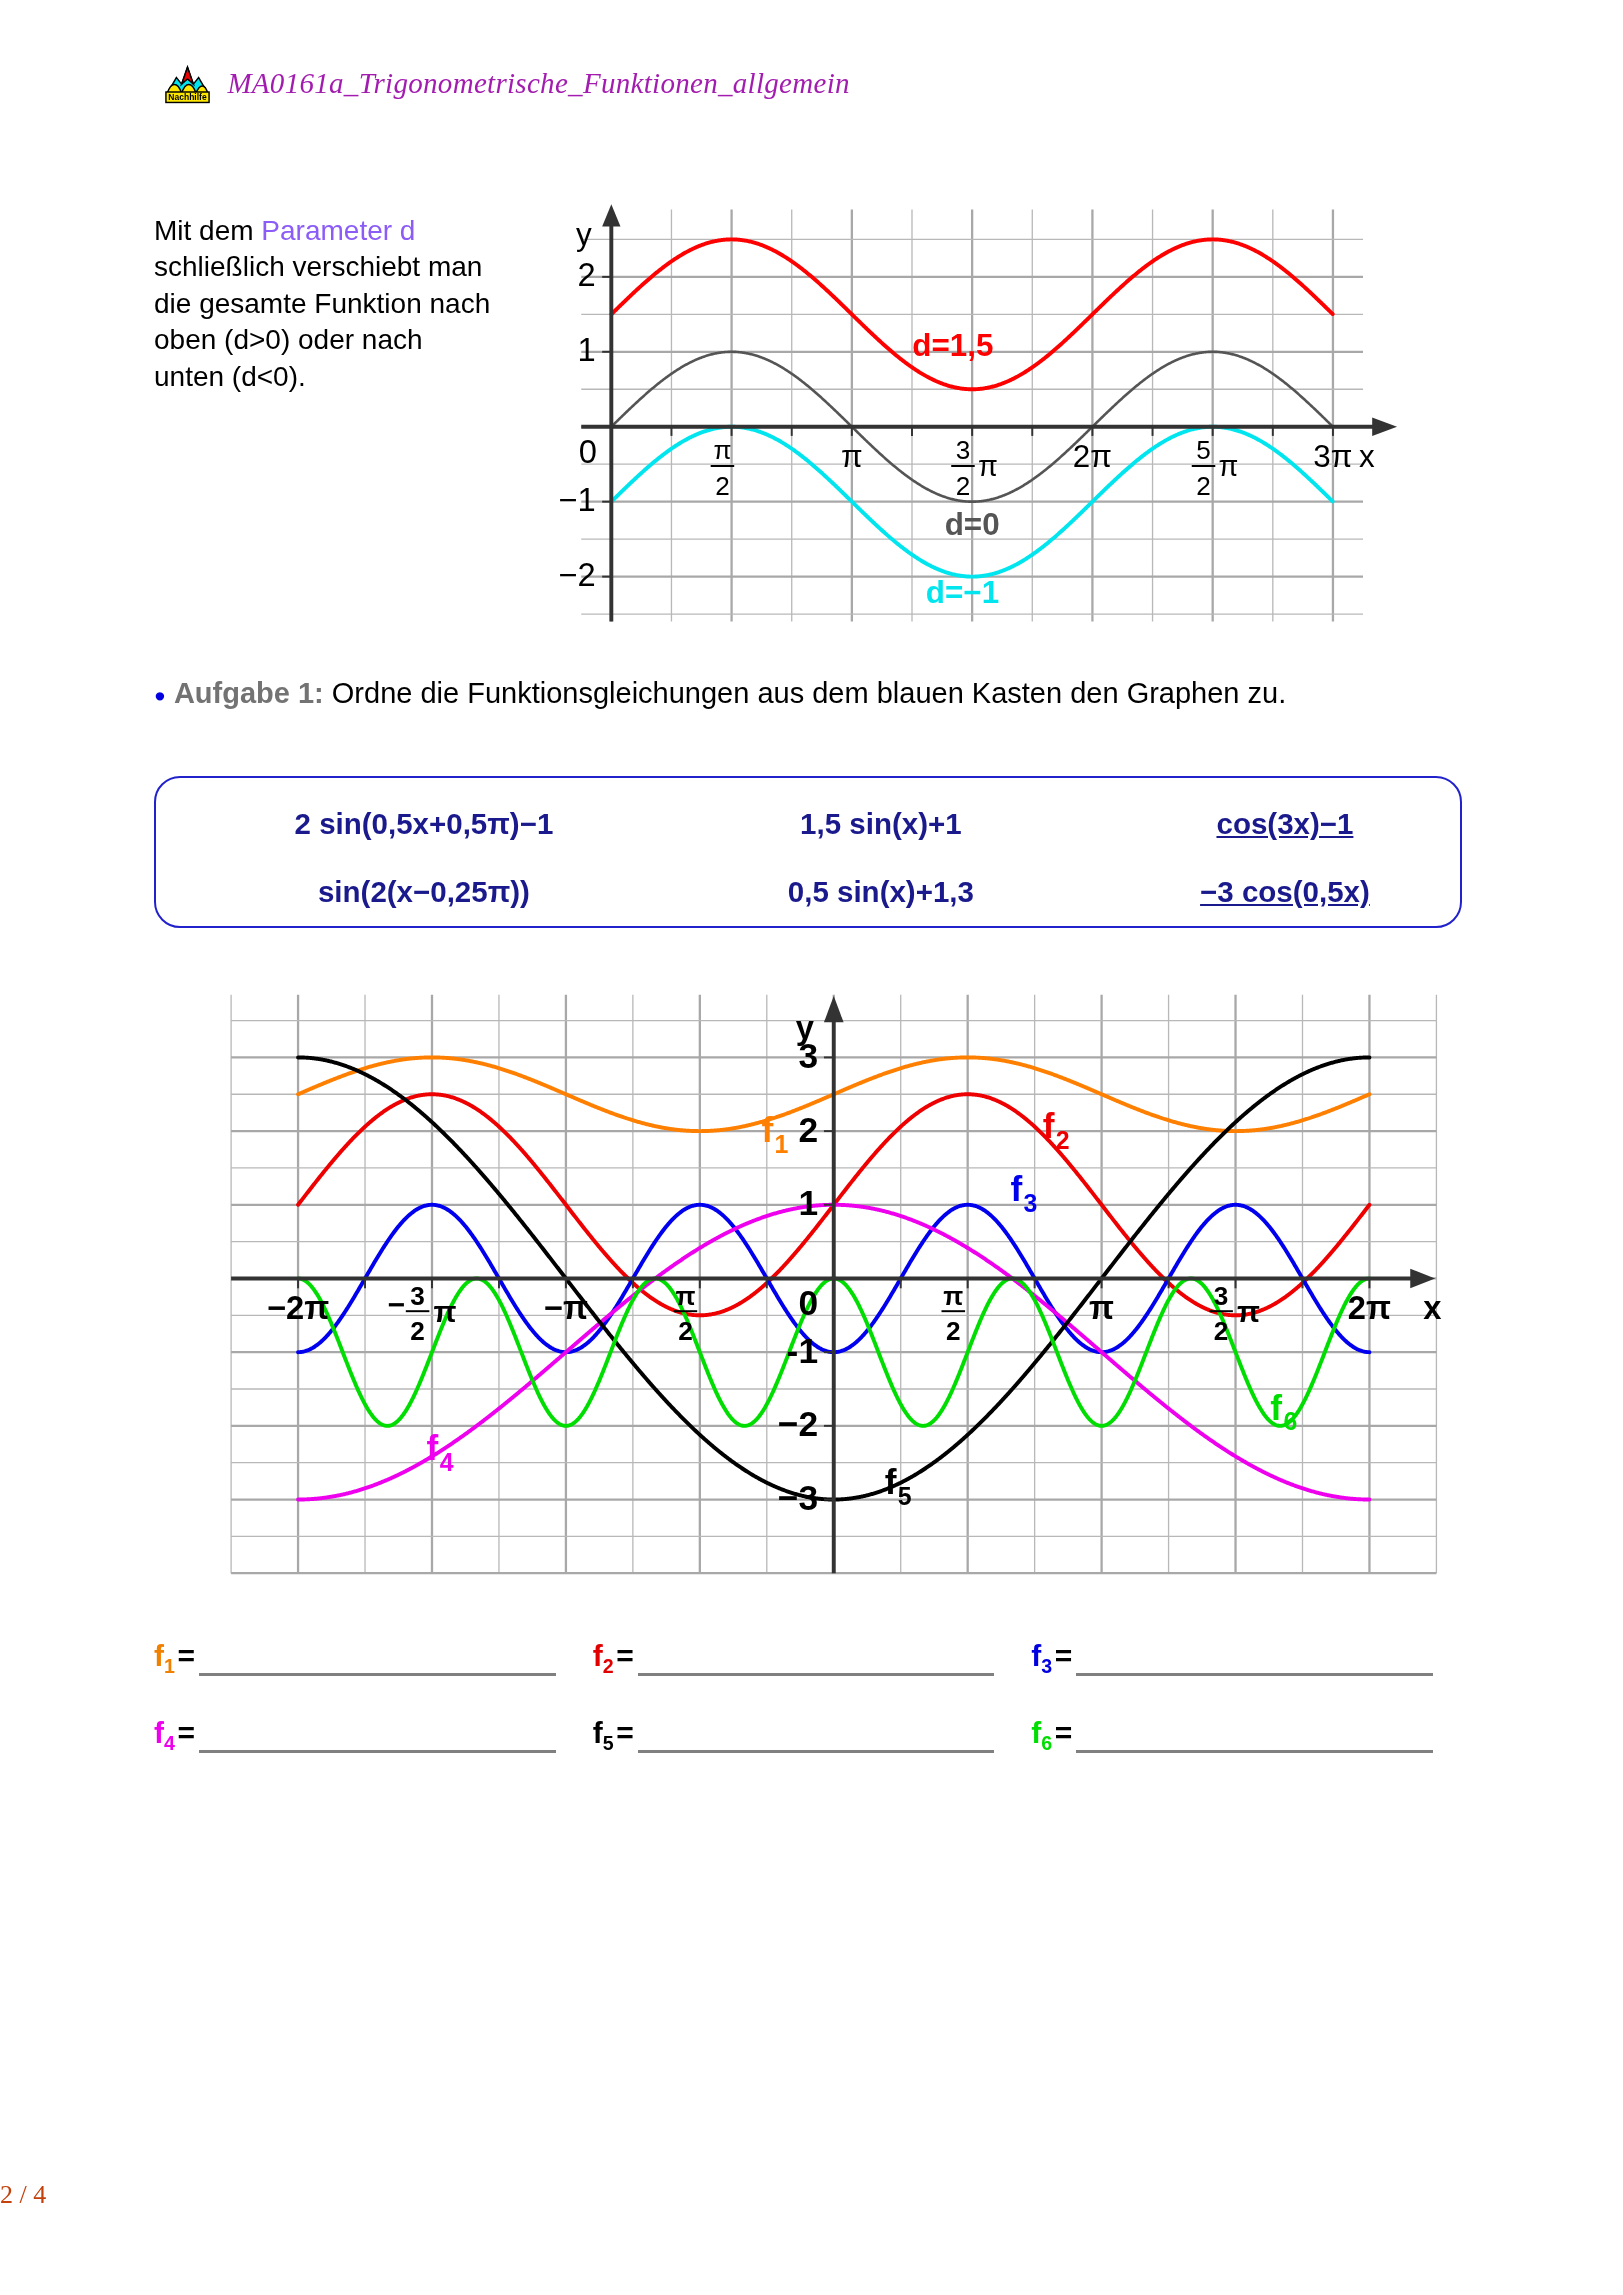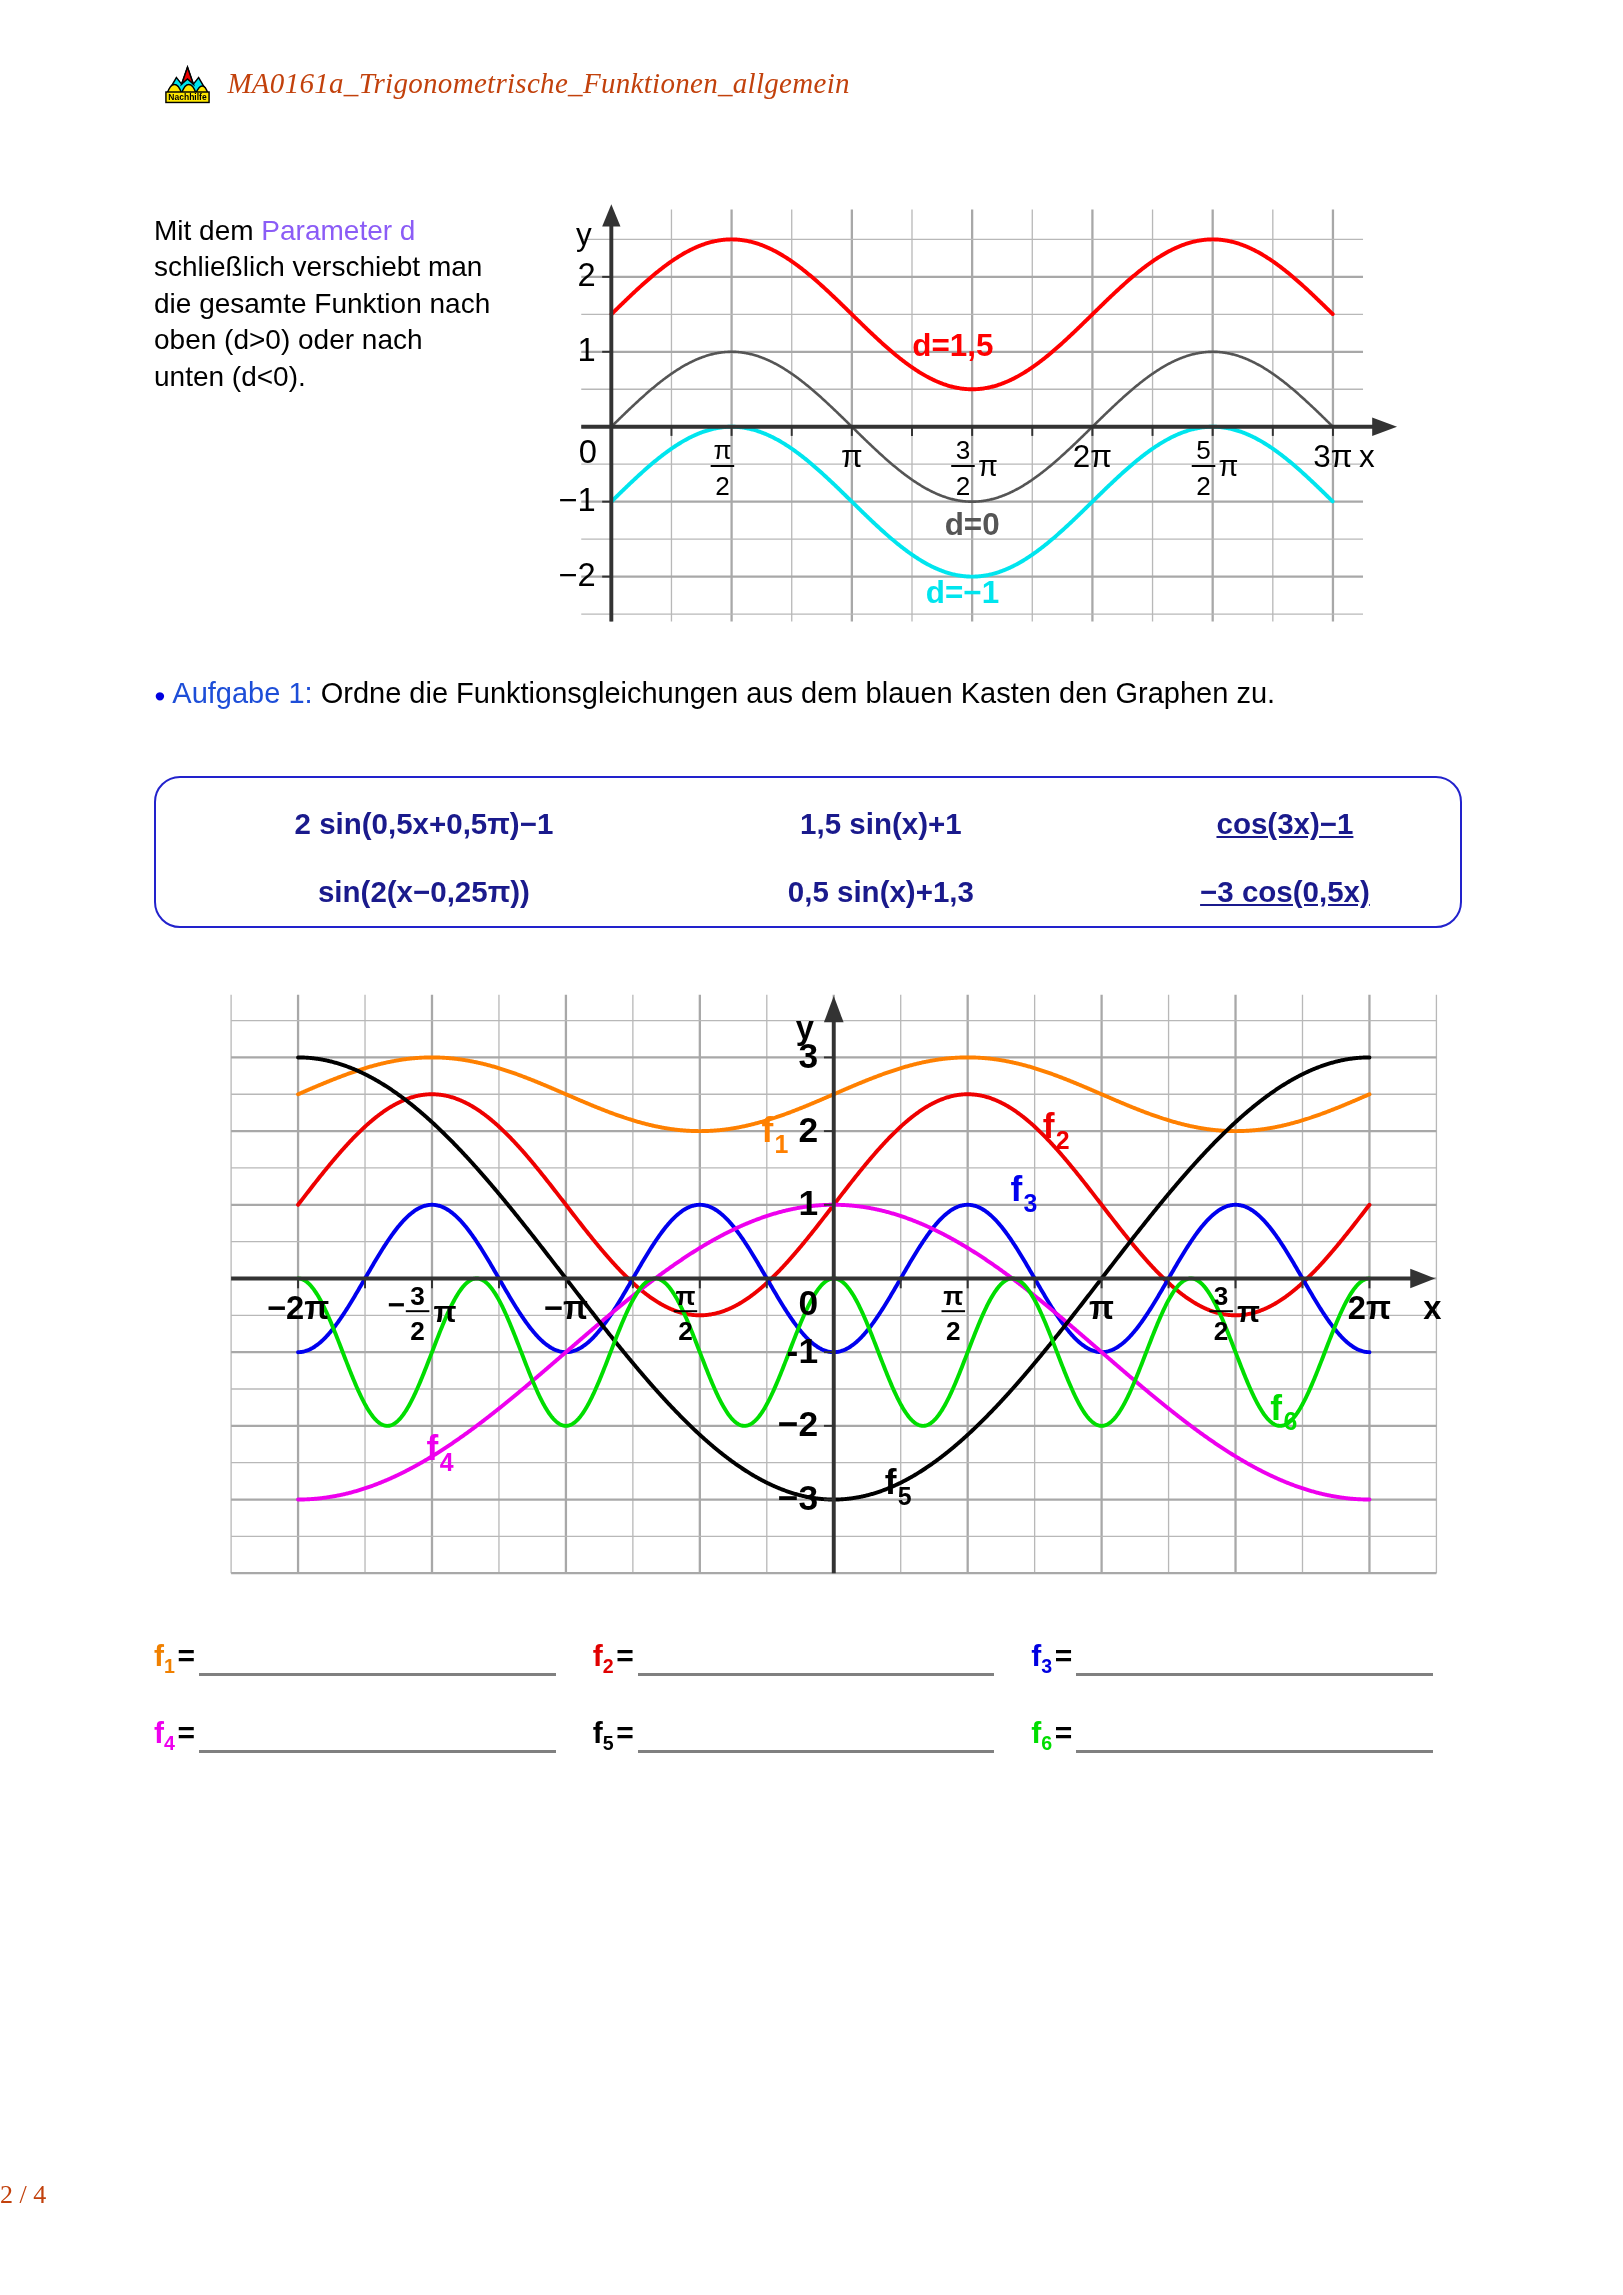--- a/index.html
+++ b/index.html
@@ -13,42 +13,42 @@
   .page{position:absolute;left:0;top:0;width:1384px;height:2295px;}
 
   
   .header{position:absolute;left:162px;top:63px;display:flex;align-items:center;gap:14.4px;}
   .logo{width:51px;height:41px;position:relative;}
   .logo svg{display:block;}
   .header-title{
     font-family:"Liberation Serif", serif;
     font-style:italic;
     font-size:29px;
-    color:#c2410c;
+    color:#a21caf;
     white-space:nowrap;
     letter-spacing:0.3px;
   }
 
   
   .intro{
     position:absolute;left:154px;top:213px;width:340px;
     font-size:28px;line-height:1.30;color:#000;
   }
   .intro .accent{color:#8b5cf6;}
 
   
   .chart1{position:absolute;left:542px;top:196px;width:857px;height:439px;}
   .chart1 svg{display:block;}
 
   
   .aufgabe{
     position:absolute;left:154px;top:673px;width:1316px;
     font-size:29px;line-height:1.38;color:#000;
   }
-  .aufgabe .blue{color:#1d4ed8;font-weight:normal;}
+  .aufgabe .blue{color:#737373;font-weight:bold;}
   .bullet{color:#0000E0;font-size:19.6px;vertical-align:middle;}
 
   
   .bluebox{
     position:absolute;left:154px;top:776px;width:1308px;height:152px;
     border:2.6px solid #2222CC;border-radius:26px;
     box-sizing:border-box;
   }
   .bluebox .row{
     position:absolute;left:0;width:100%;

